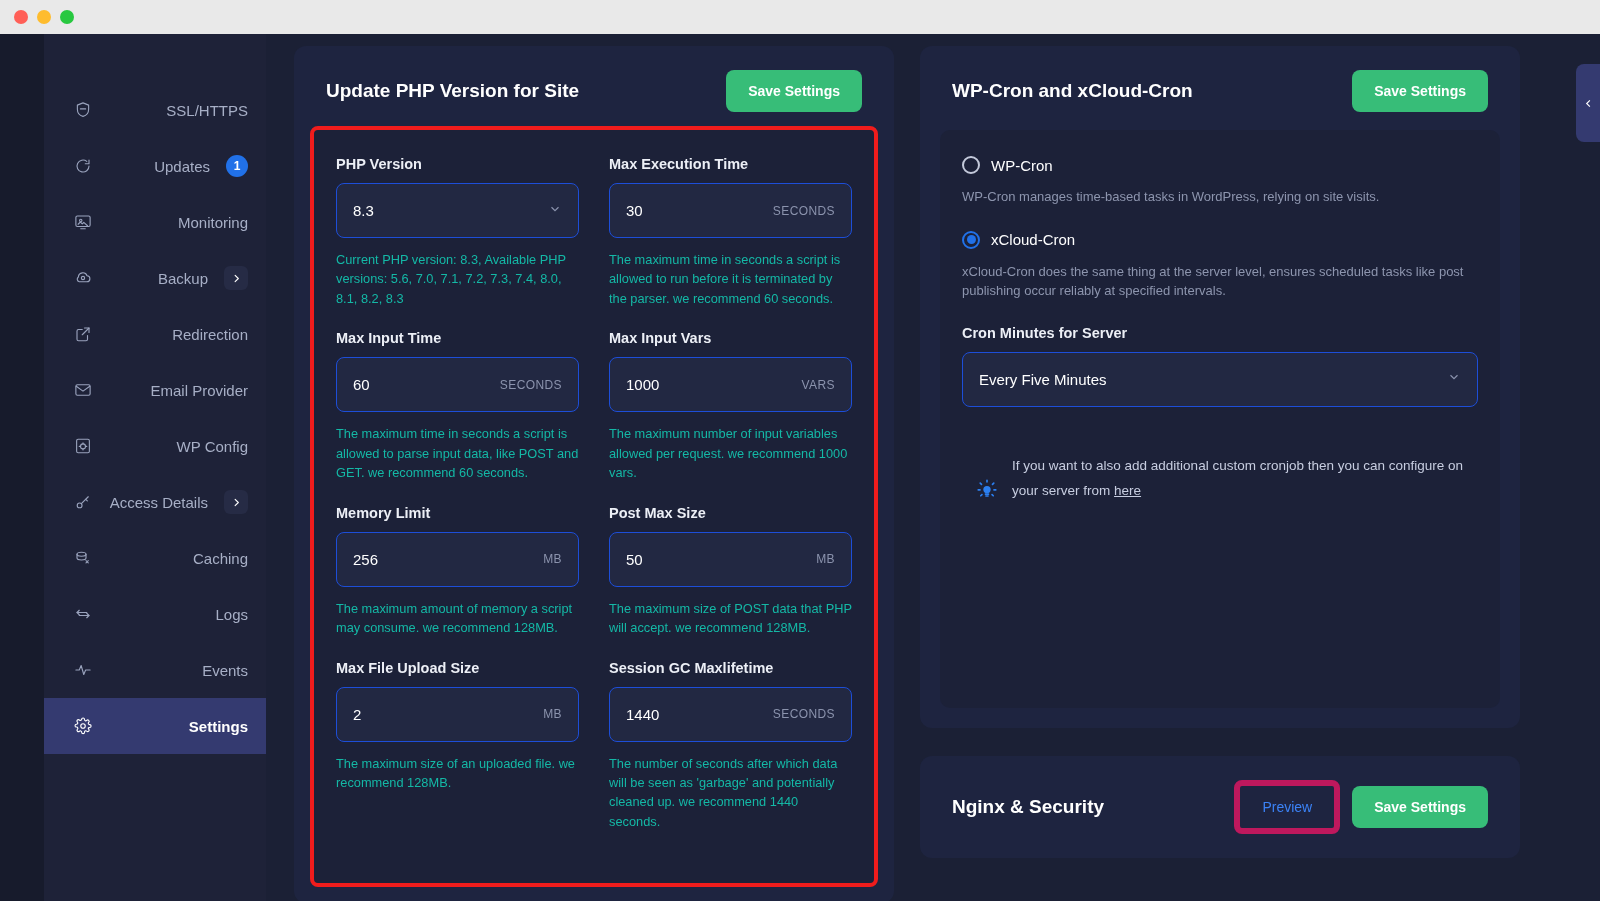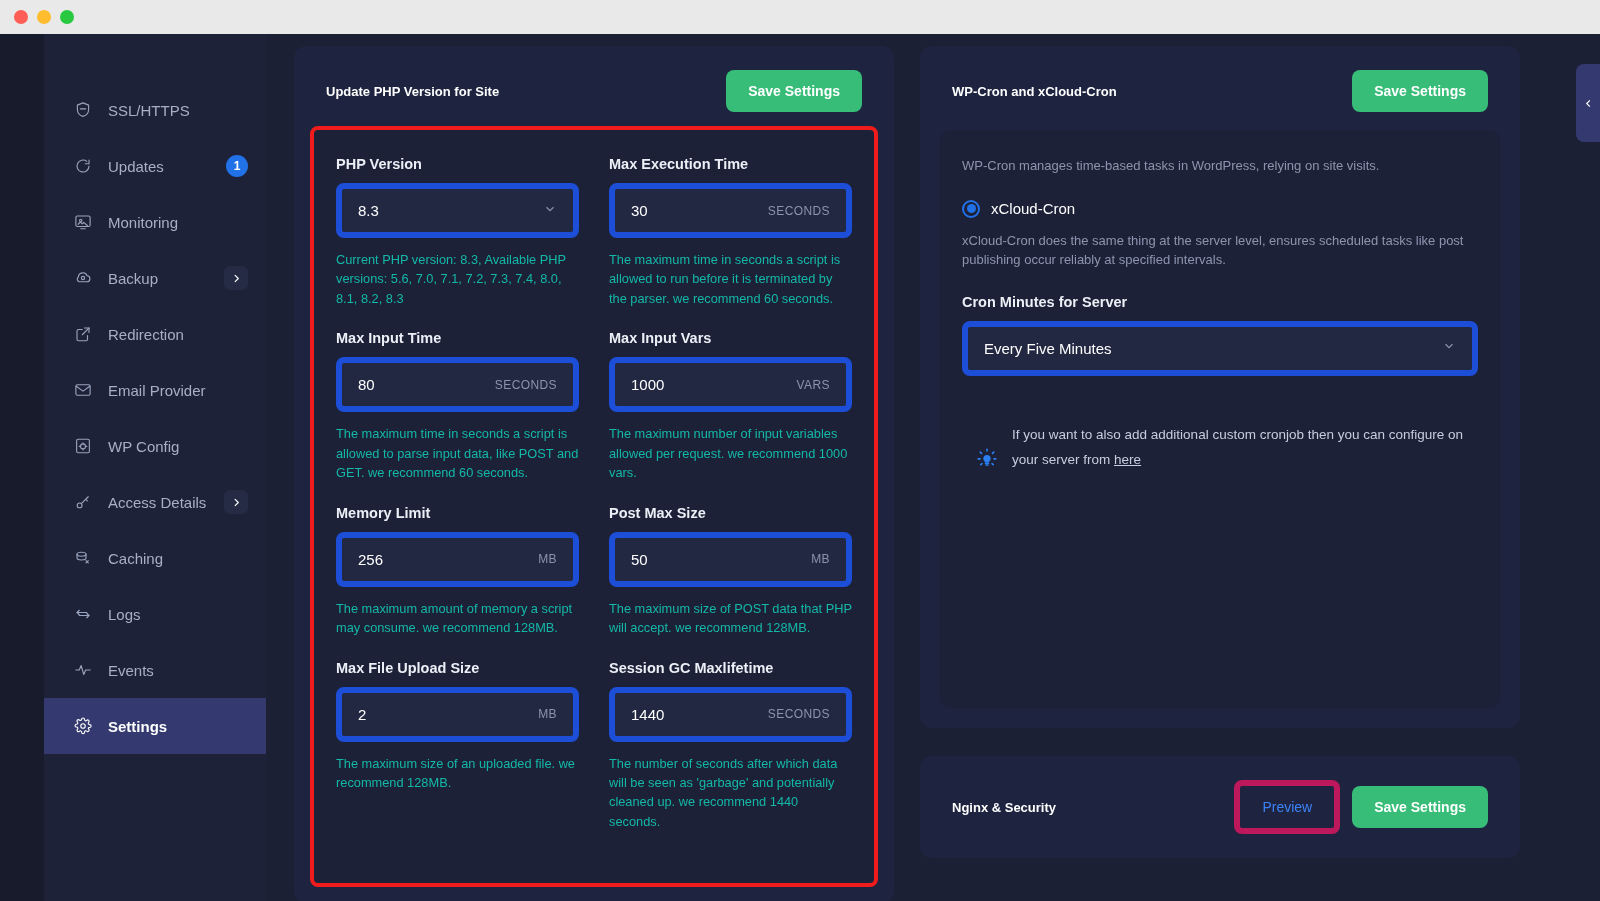--- a/index.html
+++ b/index.html
@@ -41,20 +41,21 @@
   }
   .nav-item {
     display: flex; align-items: center;
     height: 56px;
     padding: 0 18px 0 30px;
     color: #a7afc6;
     font-size: 15px;
     gap: 16px;
     cursor: pointer;
     position: relative;
+    text-align: right;
   }
   .nav-item .label { flex: 1; white-space: nowrap; }
   .nav-item.active { background: #343a70; color: #ffffff; font-weight: bold; }
   .nav-item.active .ic svg { stroke: #ffffff; }
   .ic { width: 18px; height: 18px; display: inline-flex; align-items: center; justify-content: center; flex: 0 0 18px; }
   .ic svg { width: 18px; height: 18px; stroke: #9aa3bd; fill: none; stroke-width: 1.5; }
 
   .badge {
     width: 22px; height: 22px; border-radius: 50%;
     background: #2171e8; color: #fff;
@@ -79,21 +80,21 @@
 
   .card {
     background: #1e2440;
     border-radius: 12px;
     padding: 16px 20px 20px 20px;
   }
   .card-head {
     display: flex; align-items: center; justify-content: space-between;
     padding: 8px 12px 18px 12px;
   }
-  .card-title { font-size: 13px; color: #ffffff; font-weight: bold; }
+  .card-title { font-size: 19px; color: #ffffff; font-weight: bold; }
   .head-actions { display: flex; gap: 12px; align-items: center; }
   .btn-save {
     background: #37bd78; color: #fff;
     border: none; border-radius: 8px;
     font-size: 14px; font-weight: bold;
     padding: 13px 22px; cursor: pointer;
     font-family: inherit;
   }
   .btn-outline {
     background: transparent; color: #3b82f6;
@@ -111,21 +112,21 @@
 
   .grid2 { display: grid; grid-template-columns: 1fr 1fr; column-gap: 30px; }
   .field { margin-bottom: 6px; }
   .field-label {
     font-size: 14.5px; color: #eceff6; font-weight: bold;
     margin-bottom: 11px; display: block;
   }
   .input-box {
     height: 55px;
     background: #222842;
-    border: 6px solid #1d4ed8;
+    border: 1px solid #1d4ed8;
     border-radius: 8px;
     display: flex; align-items: center;
     padding: 0 16px;
     cursor: text;
   }
   .input-box .val { flex: 1; font-size: 15px; color: #ffffff; }
   .input-box .unit { font-size: 12px; color: #8b93ad; letter-spacing: .4px; }
   .input-box.select { cursor: pointer; }
   .chev svg { width: 14px; height: 14px; stroke: #8b93ad; stroke-width: 2; fill: none; }
   .hint {
@@ -330,21 +331,21 @@
                         <polyline points="6 9 12 15 18 9"></polyline>
                       </svg>
                   </span>
                 </div>
                 <div class="hint">Current PHP version: 8.3, Available PHP versions: 5.6, 7.0, 7.1, 7.2, 7.3, 7.4, 8.0, 8.1, 8.2, 8.3</div>
               </div>
 
               <div class="field">
                 <span class="field-label">Max Input Time</span>
                 <div class="input-box">
-                  <span class="val">80</span>
+                  <span class="val">60</span>
                   <span class="unit">SECONDS</span>
                 </div>
                 <div class="hint">The maximum time in seconds a script is allowed to parse input data, like POST and GET. we recommend 60 seconds.</div>
               </div>
 
               <div class="field">
                 <span class="field-label">Memory Limit</span>
                 <div class="input-box">
                   <span class="val">256</span>
                   <span class="unit">MB</span>
@@ -411,20 +412,24 @@
       <section class="card">
         <div class="card-head">
           <div class="card-title">WP-Cron and xCloud-Cron</div>
           <div class="head-actions">
             <button class="btn-save">Save Settings</button>
           </div>
         </div>
 
         <div class="panel" style="min-height:578px;">
 
+          <div class="radio-row">
+            <span class="radio"></span>
+            <span class="radio-label">WP-Cron</span>
+          </div>
           <div class="radio-desc">WP-Cron manages time-based tasks in WordPress, relying on site visits.</div>
 
           <div class="radio-row">
             <span class="radio on"></span>
             <span class="radio-label">xCloud-Cron</span>
           </div>
           <div class="radio-desc">xCloud-Cron does the same thing at the server level, ensures scheduled tasks like post publishing occur reliably at specified intervals.</div>
 
           <div class="field">
             <span class="field-label">Cron Minutes for Server</span>

